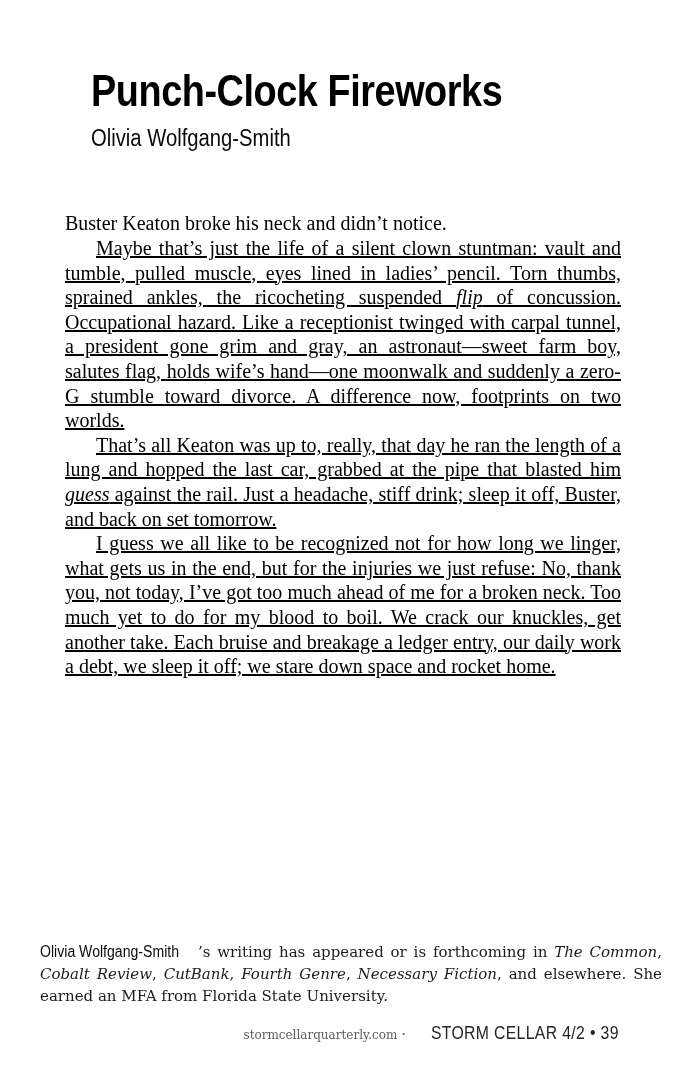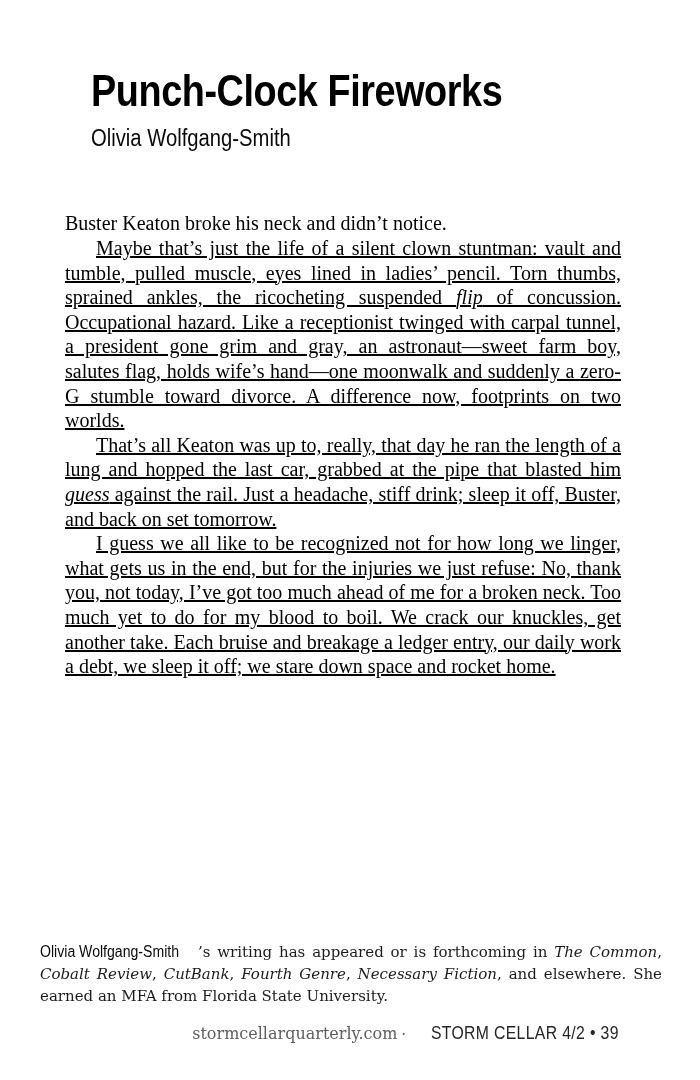--- a/index.html
+++ b/index.html
@@ -82,21 +82,21 @@
   }
   
   .footer{
     position:absolute;
     left:0;right:81px;top:1023px;
     text-align:right;
     white-space:nowrap;
   }
   .footer .site{
     font-family:"DejaVu Serif", serif;
-    font-size:16px;
+    font-size:12px;
     color:#5e5e5e;
   }
   .footer .dot{
     font-family:"DejaVu Serif", serif;
     font-size:15.5px;
     color:#5e5e5e;
     padding:0 4px;
   }
   .issue-wrap{
     display:inline-block;

